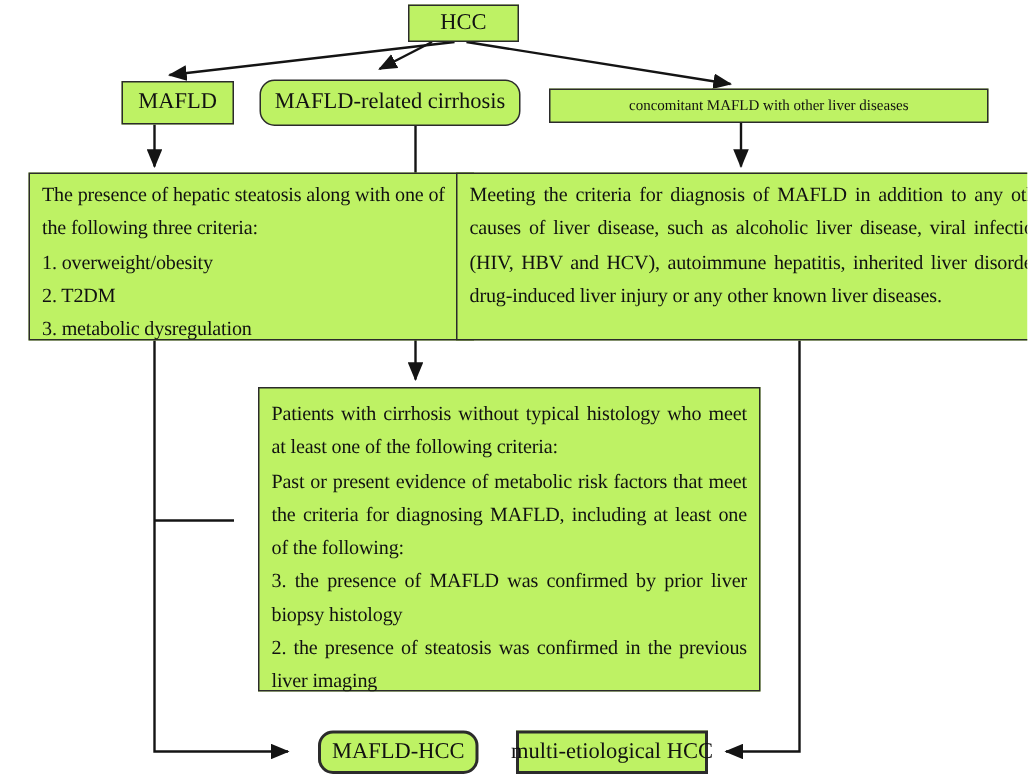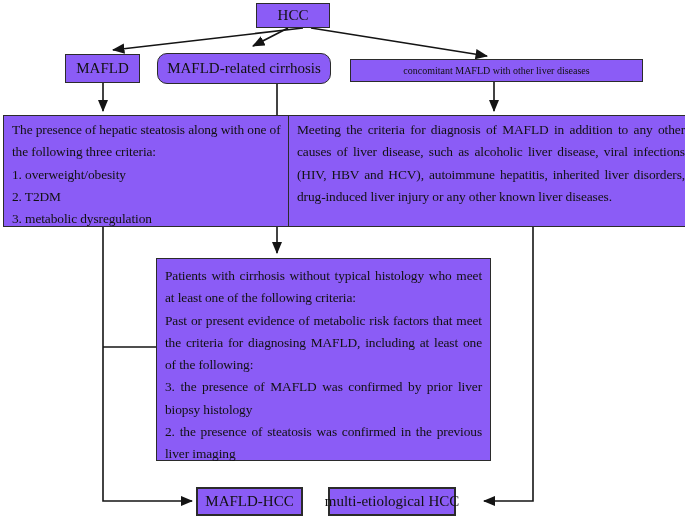--- a/index.html
+++ b/index.html
@@ -8,22 +8,23 @@
     width:685px;height:518px;
     background:#ffffff;
     font-family:"Liberation Serif","DejaVu Serif",serif;
     color:#111111;
     overflow:hidden;
   }
   #wires{position:absolute;left:0;top:0;width:685px;height:518px;}
   .node{
     position:absolute;
     box-sizing:border-box;
-    background:#8b5cf6;
+    background:#bef264;
     border:1.6px solid #2b2b2b;
+    margin-left:16px;
   }
   .label{
     display:flex;align-items:center;justify-content:center;
     text-align:center;
     font-size:15px;
     line-height:1.1;
     white-space:nowrap;
   }
   .bigtext{
     font-size:13.4px;
@@ -34,21 +35,21 @@
   .bigtext .para{margin:0;}
   .justified .para{text-align:justify;}
   
   #node-hcc        {left:256px;top:3px;  width:74px; height:25px;}
   #node-mafld      {left:65px; top:54px; width:75px; height:29px;}
   #node-cirrhosis  {left:157px;top:53px; width:174px;height:31px;border-radius:10px;}
   #node-concomitant{left:350px;top:59px; width:293px;height:23px;font-size:10px;}
   #node-mafld-criteria    {left:3px;  top:115px;width:297px;height:112px;}
   #node-concomitant-criteria{left:288px;top:115px;width:406px;height:112px;}
   #node-cirrhosis-criteria{left:156px;top:258px;width:335px;height:203px;padding-top:6px;}
-  #node-mafld-hcc  {left:196px;top:487px;width:107px;height:29px;border-width:2px;}
+  #node-mafld-hcc  {left:196px;top:487px;width:107px;height:29px;border-width:2px;border-radius:10px;}
   #node-multi-hcc  {left:328px;top:487px;width:128px;height:29px;border-width:2px;}
 </style>
 </head>
 <body>
 
 <div id="canvas">
 
   <svg id="wires" viewBox="0 0 685 518" xmlns="http://www.w3.org/2000/svg">
     <defs>
       <marker id="arrow" viewBox="0 0 12 10" refX="11" refY="5" markerWidth="12.5" markerHeight="10.5" markerUnits="userSpaceOnUse" orient="auto-start-reverse">

